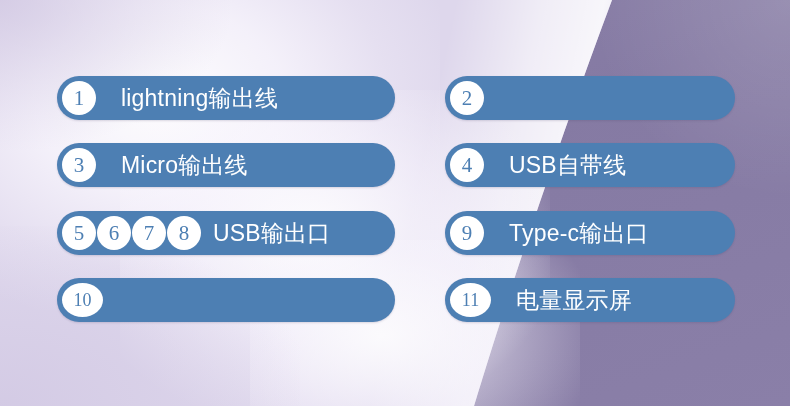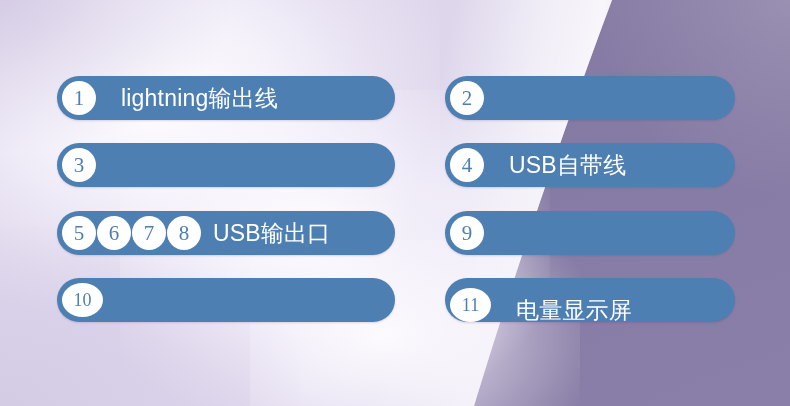--- a/index.html
+++ b/index.html
@@ -167,47 +167,49 @@
       </div>
       <div class="pill right" style="top: 76px;">
         <div class="badges">
           <div class="badge">2</div>
         </div>
       </div>
       <div class="pill left" style="top: 143px;">
         <div class="badges">
           <div class="badge">3</div>
         </div>
+        <div class="label">Micro输出线</div>
       </div>
       <div class="pill right" style="top: 143px;">
         <div class="badges">
           <div class="badge">4</div>
         </div>
         <div class="label">USB自带线</div>
       </div>
       <div class="pill left multi" style="top: 211px;">
         <div class="badges">
           <div class="badge">5</div>
           <div class="badge">6</div>
           <div class="badge">7</div>
           <div class="badge">8</div>
         </div>
         <div class="label">USB输出口</div>
       </div>
       <div class="pill right" style="top: 211px;">
         <div class="badges">
           <div class="badge">9</div>
         </div>
+        <div class="label">Type-c输出口</div>
       </div>
       <div class="pill left" style="top: 278px;">
         <div class="badges">
           <div class="badge wide">10</div>
         </div>
       </div>
-      <div class="pill right" style="top: 278px; align-items: flex-end;">
+      <div class="pill right" style="top: 278px;">
         <div class="badges">
           <div class="badge wide">11</div>
         </div>
         <div class="label">电量显示屏</div>
       </div>
     </div>
 
 </div>
 
 </body></html>

